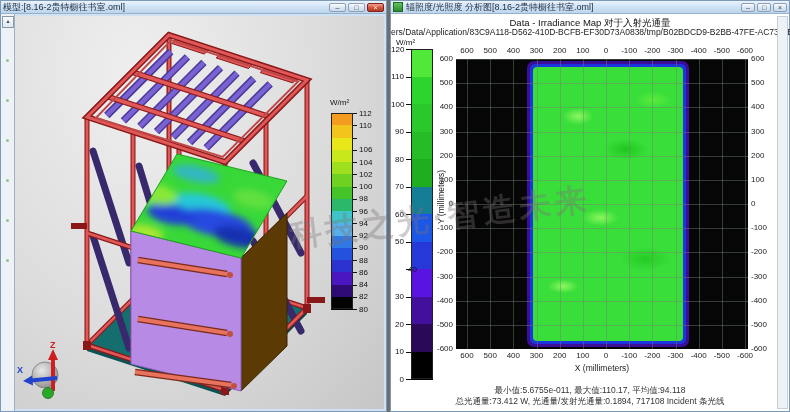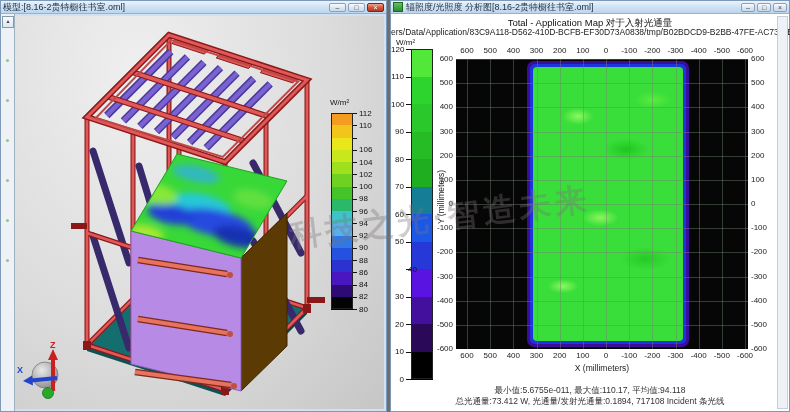--- a/index.html
+++ b/index.html
@@ -306,21 +306,21 @@
     <div class="titlebar">
       <span class="rw-icon"></span>
       <span class="title-text">辐照度/光照度 分析图[8.16-2贵特橱往书室.oml]</span>
       <span class="win-btns">
         <span class="wbtn small">–</span>
         <span class="wbtn small">□</span>
         <span class="wbtn small">×</span>
       </span>
     </div>
     <div class="rw-client" id="rwc">
-      <div class="rw-h1">Total - Application Map 对于入射光通量</div>
+      <div class="rw-h1">Data - Irradiance Map 对于入射光通量</div>
       <div class="rw-h2">ers/Data/Application/83C9A118-D562-410D-BCFB-EF30D73A0838/tmp/B02BDCD9-B2BB-47FE-AC73-AE9D4E33</div>
       <span class="cb-unit" style="left:5px;top:24px;">W/m²</span>
 
       <div id="cbR">
           <span class="cb-seg" style="left: 20px; top: 35px; width: 22px; height: 28px; background: rgb(82, 232, 58);"></span>
           <span class="cb-seg" style="left: 20px; top: 62.5px; width: 22px; height: 28px; background: rgb(46, 212, 46);"></span>
           <span class="cb-seg" style="left: 20px; top: 90px; width: 22px; height: 28px; background: rgb(43, 200, 43);"></span>
           <span class="cb-seg" style="left: 20px; top: 117.5px; width: 22px; height: 28px; background: rgb(38, 188, 38);"></span>
           <span class="cb-seg" style="left: 20px; top: 145px; width: 22px; height: 28px; background: rgb(31, 174, 31);"></span>
           <span class="cb-seg" style="left: 20px; top: 172.5px; width: 22px; height: 28px; background: rgb(21, 125, 149);"></span>

